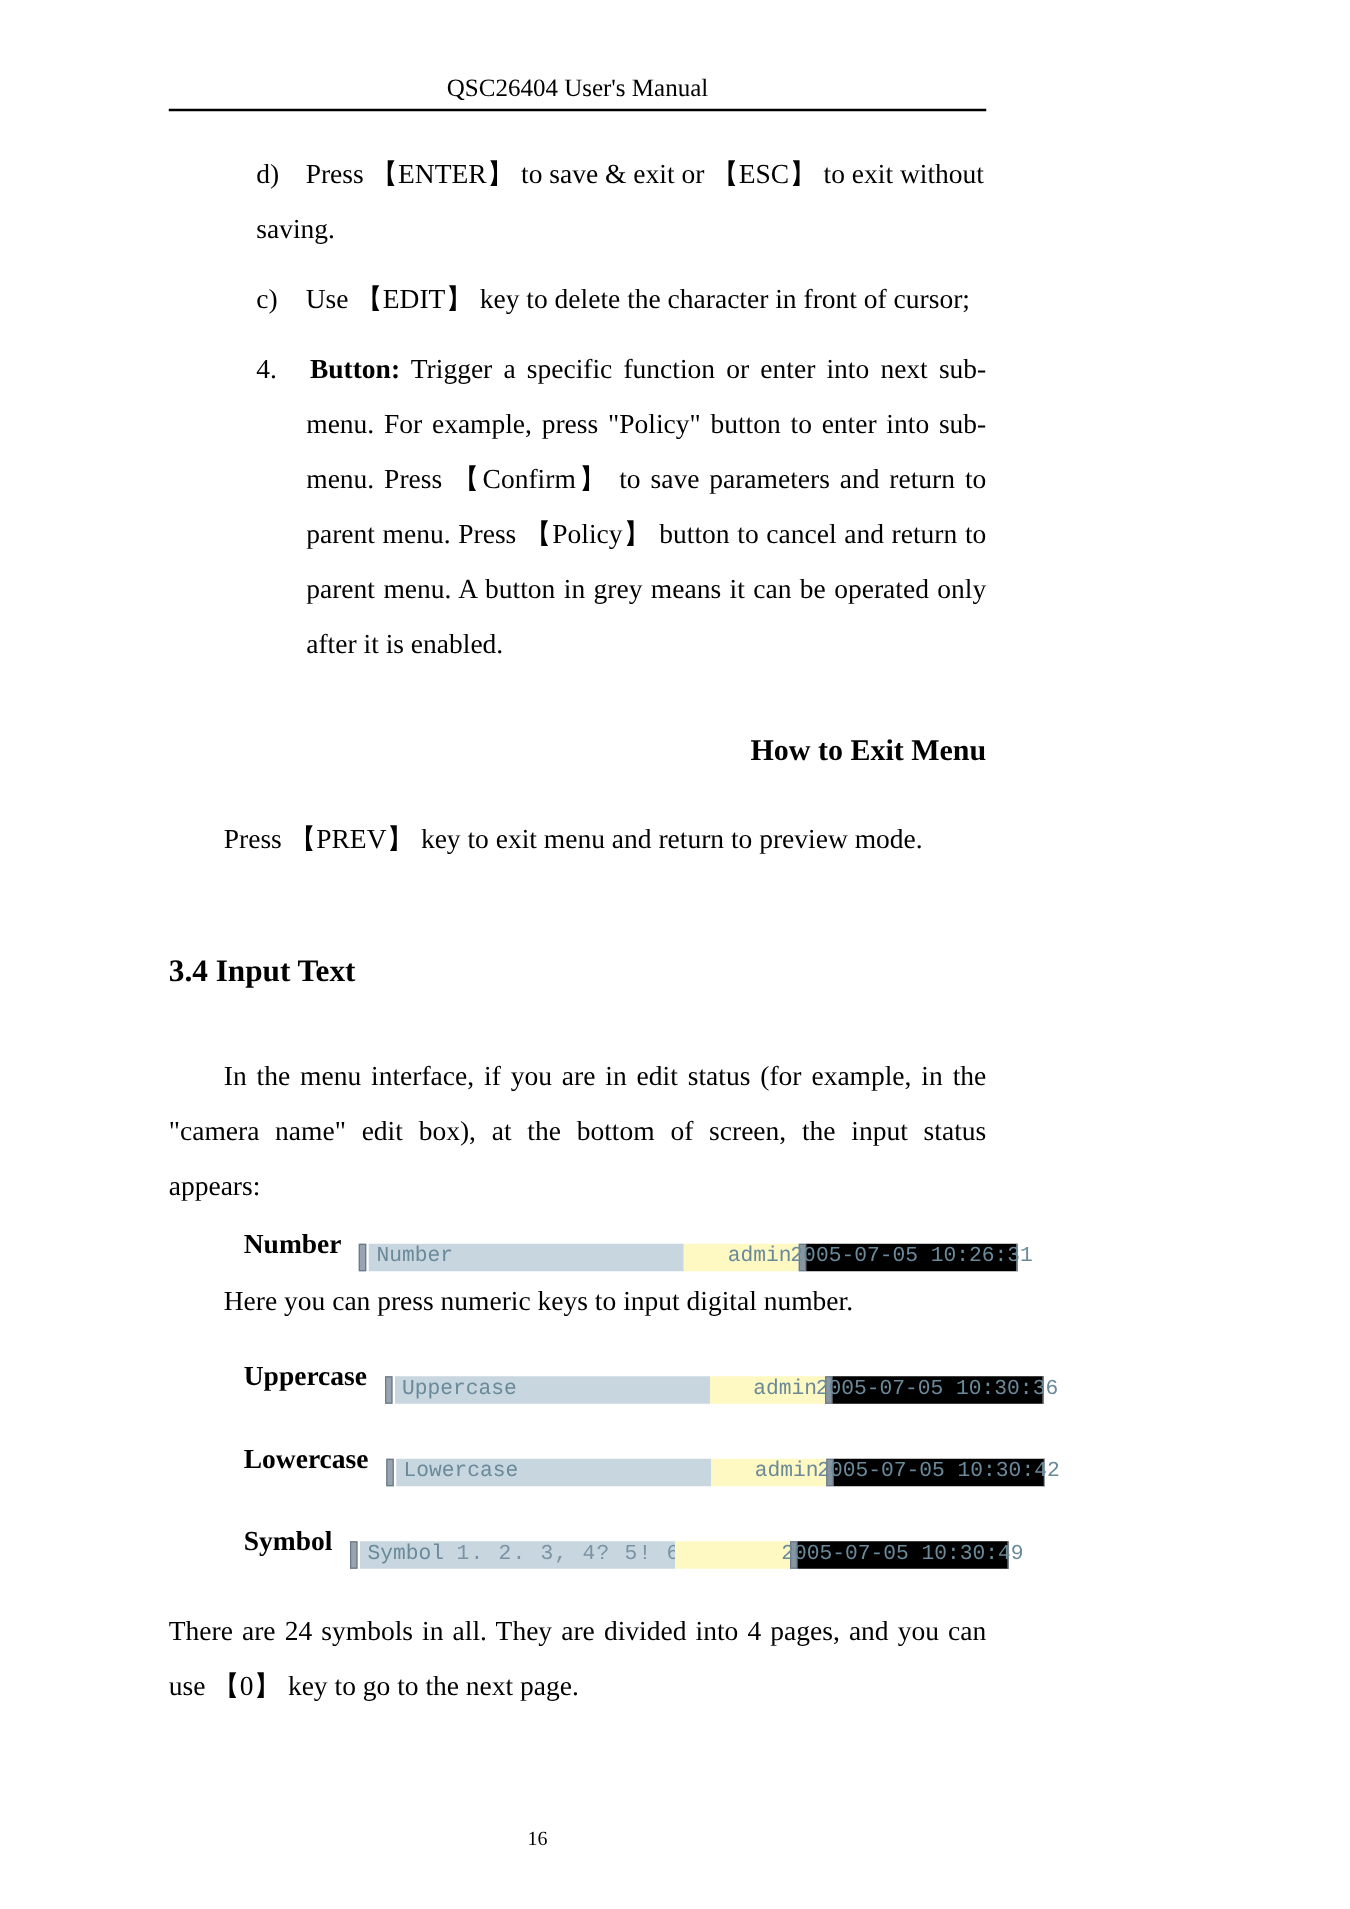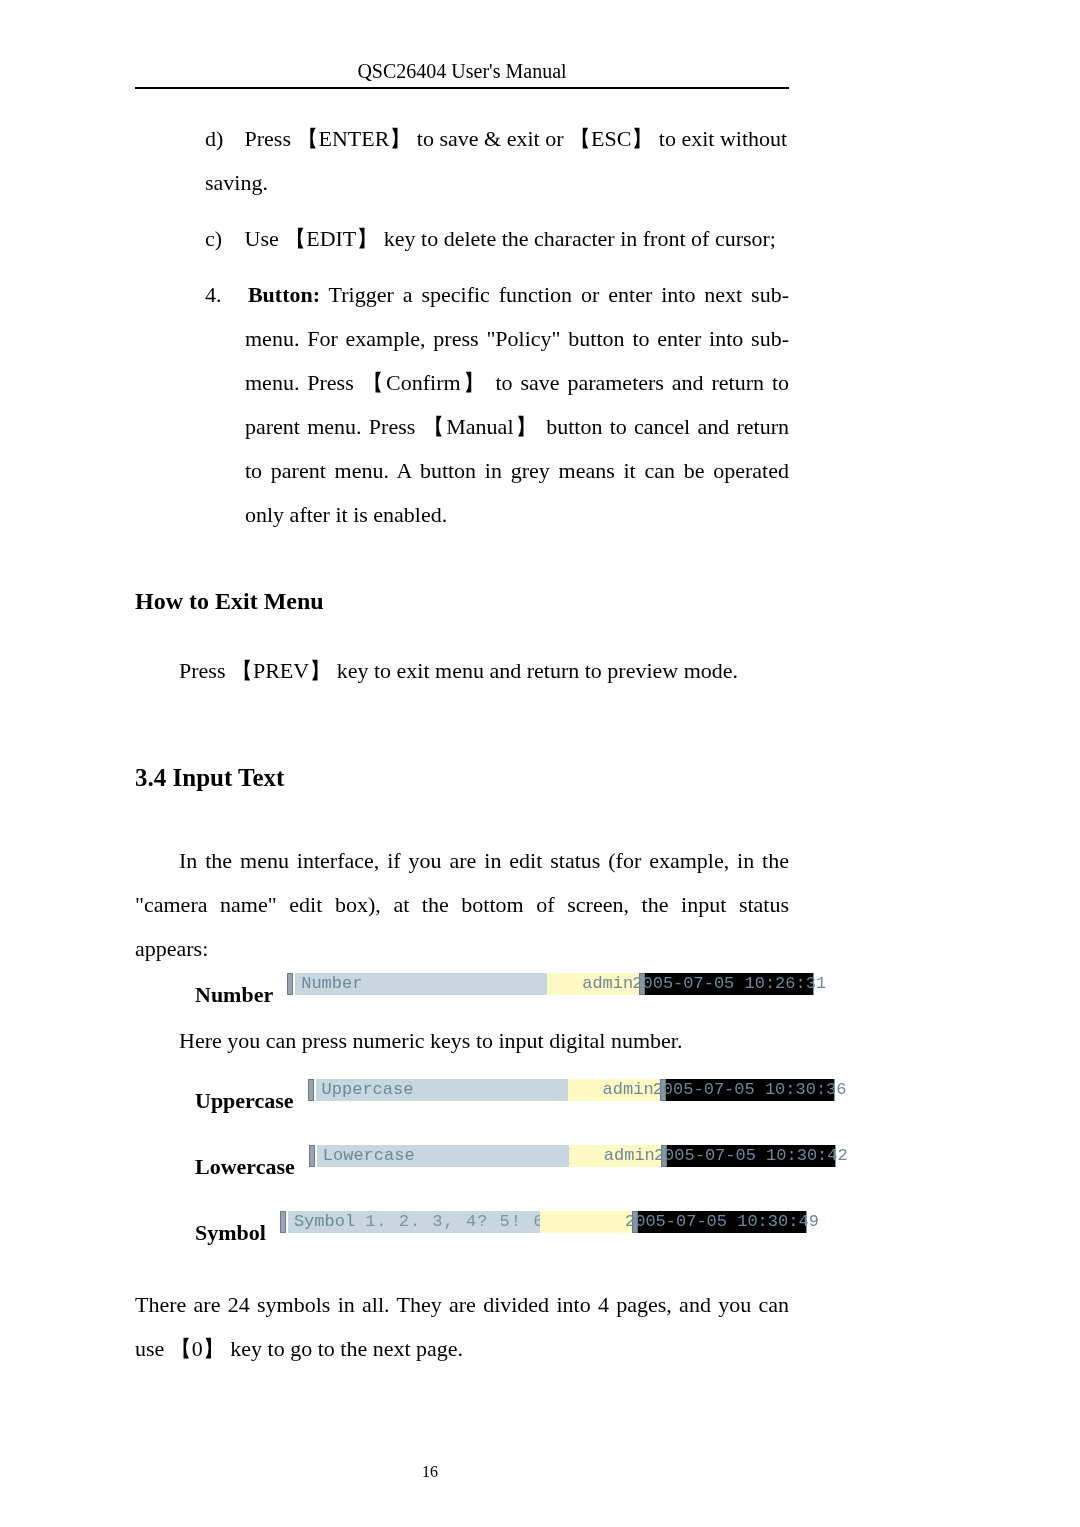--- a/index.html
+++ b/index.html
@@ -48,20 +48,21 @@
   .num-label {
     display: inline-block;
     width: 34px;
     margin-left: -40px;
   }
   .h3 {
     font-size: 24px;
     font-weight: bold;
     margin-top: 40px;
     margin-bottom: 24px;
+    text-align: right;
   }
   .h2 {
     font-size: 25px;
     font-weight: bold;
     margin-top: 60px;
     margin-bottom: 36px;
   }
   .para {
     text-indent: 44px;
     text-align: justify;
@@ -73,21 +74,21 @@
   }
   .bold {
     font-weight: bold;
   }
   .key-bracket {
     font-family: inherit;
   }
   
   .status-row {
     display: flex;
-    align-items: flex-start;
+    align-items: flex-end;
     margin: 8px 0 12px 60px;
   }
   .status-row.tight {
     margin: 2px 0 2px 0;
     margin-left: 60px;
   }
   .row-label {
     font-weight: bold;
     font-size: 22px;
     width: 140px;
@@ -193,21 +194,21 @@
         <span class="key-bracket">【EDIT】</span>
         <span>key to delete the character in front of cursor;</span>
       </div>
 
       <div class="num-item" style="margin-left:40px;">
         <span class="num-label">4.</span>
         <span class="bold">Button:</span>
         <span>Trigger a specific function or enter into next sub-menu. For example, press "Policy" button to enter into sub-menu. Press</span>
         <span class="key-bracket">【Confirm】</span>
         <span>to save parameters and return to parent menu. Press</span>
-        <span class="key-bracket">【Manual】</span>
+        <span class="key-bracket">【Policy】</span>
         <span>button to cancel and return to parent menu. A button in grey means it can be operated only after it is enabled.</span>
       </div>
 
     </div>
 
     <div class="h3">How to Exit Menu</div>
 
     <p class="para">
       <span>Press</span>
       <span class="key-bracket">【PREV】</span>

